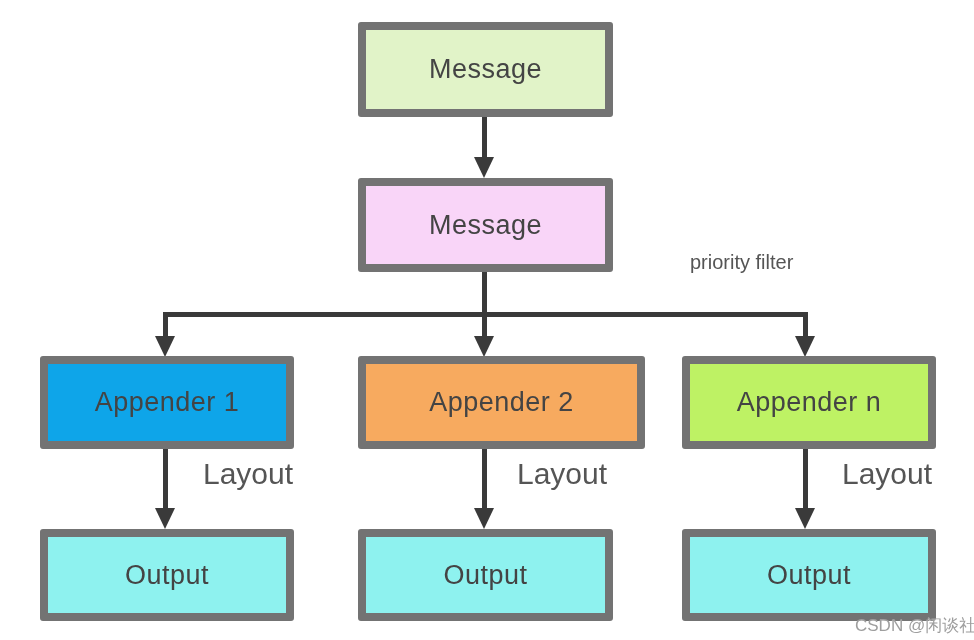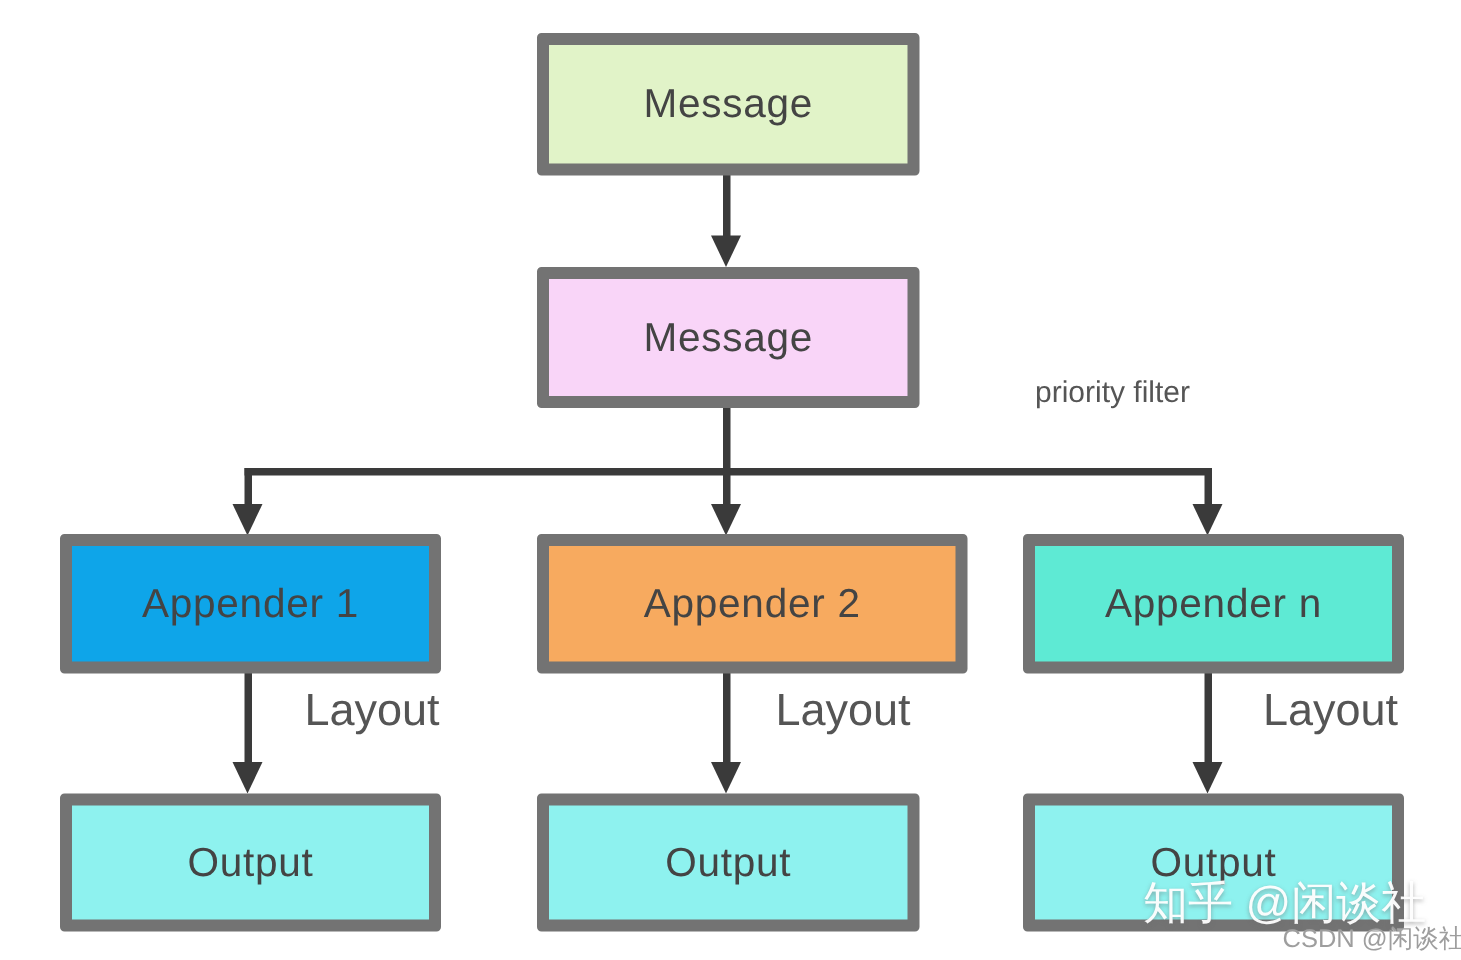--- a/index.html
+++ b/index.html
@@ -85,26 +85,25 @@
   <div class="arrow-down a-app2"></div>
   <div class="arrow-down a-appn"></div>
   <div class="arrow-down a-out1"></div>
   <div class="arrow-down a-out2"></div>
   <div class="arrow-down a-out3"></div>
 
   <div class="node n-message" style="background: rgb(225, 243, 200);">Message</div>
   <div class="node n-category" style="background: rgb(249, 213, 248);">Message</div>
   <div class="node n-appender1" style="background: #0ea5e9;">Appender 1</div>
   <div class="node n-appender2" style="background: rgb(247, 170, 95);">Appender 2</div>
-  <div class="node n-appendern" style="background: #5eead4;">Appender n</div>
+  <div class="node n-appendern" style="background: #bef264;">Appender n</div>
   <div class="node n-output1" style="background: rgb(142, 242, 239);">Output</div>
   <div class="node n-output2" style="background: rgb(142, 242, 239);">Output</div>
   <div class="node n-output3" style="background: rgb(142, 242, 239);">Output</div>
 
   <div class="flow-label lbl-priority">priority filter</div>
   <div class="flow-label lbl-layout1">Layout</div>
   <div class="flow-label lbl-layout2">Layout</div>
   <div class="flow-label lbl-layout3">Layout</div>
 
-  <div class="wm-zhihu">知乎 @闲谈社</div>
   <div class="wm-csdn">CSDN @闲谈社</div>
 
 </div>
 
 </body></html>

